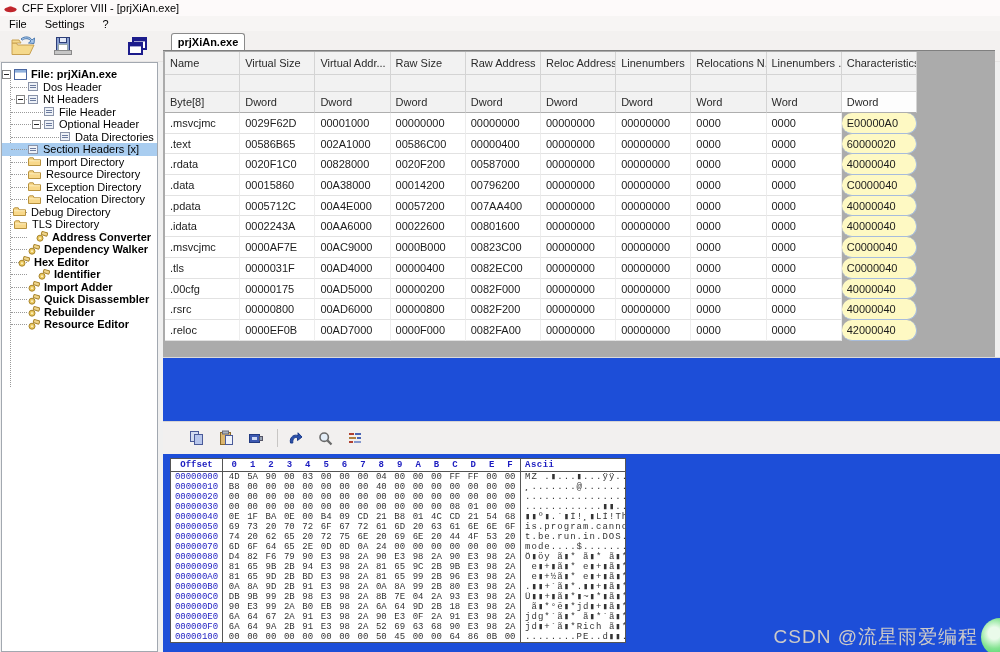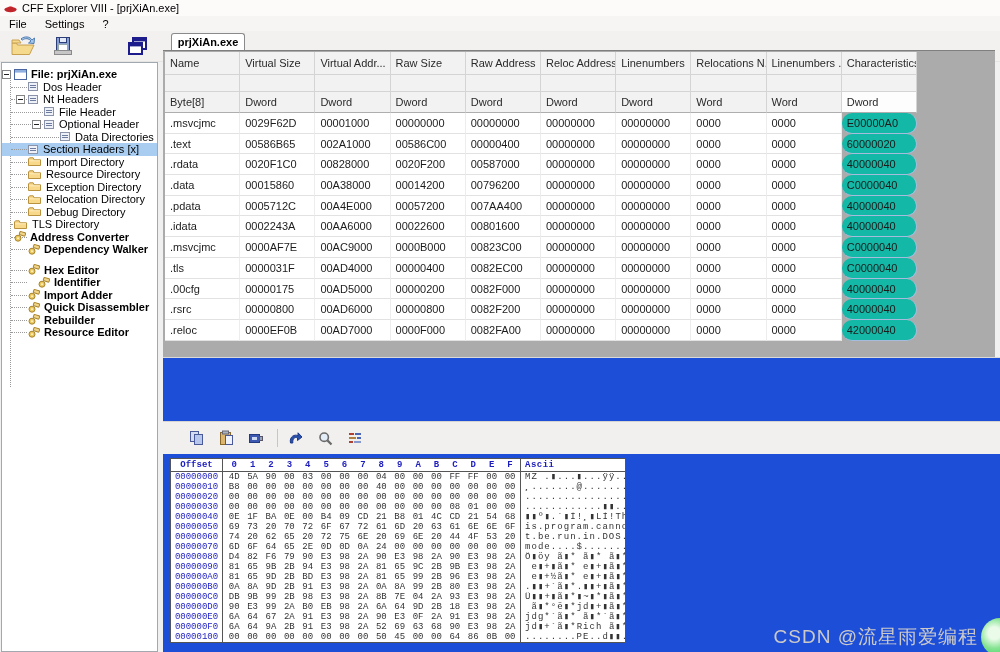--- a/index.html
+++ b/index.html
@@ -47,21 +47,21 @@
   .trow { display:grid; grid-template-columns:repeat(10, 75.2px); }
   .trow > div { padding-left:5px; overflow:hidden; white-space:nowrap; }
   .hrow > div { height:23px; line-height:22px; background:#f2f2f2; color:#2a2a2a;
     border-right:1px solid #d4d4d4; border-bottom:1px solid #d4d4d4; }
   .brow > div { height:17px; background:#f2f2f2; border-right:1px solid #d4d4d4; border-bottom:1px solid #d4d4d4; }
   .yrow > div { height:21px; line-height:20px; background:#f2f2f2; color:#2a2a2a;
     border-right:1px solid #d4d4d4; border-bottom:1px solid #aeaeae; }
   .yrow > div.cl { background:#fdfdfd; }
   .drow > div { height:20.7px; line-height:20px; background:#fff; color:#1c1c1c;
     border-right:1px solid #ededed; border-bottom:1px solid #e2e2e2; }
-  .drow > div.cl { background:#14b8a6; border-right-color:#a7bcdc; border-bottom-color:#a7bcdc;border-radius:10px; }
+  .drow > div.cl { background:#fef9c3; border-right-color:#a7bcdc; border-bottom-color:#a7bcdc;border-radius:10px; }
   
   .bottompanel { position:absolute; left:163px; top:357px; right:0; bottom:0; background:#1d4ed8; border-top:1px solid #dadada; }
   .hextoolbar { position:absolute; left:0; right:0; top:63px; height:33px;
     border-top:1px solid #d7d5d4; background:#f2f0ef; display:flex; align-items:center; padding-left:20px; }
   .hxbtn { width:26px; height:24px; display:inline-flex; align-items:center; justify-content:center; }
   .hxsep { width:1px; height:18px; background:#c8c6c4; margin:0 4px; }
   .hextable { position:absolute; left:7px; top:100px; width:456px; background:#fff;
     border:1px solid #555; font-family:"Liberation Mono", monospace; font-size:9px; color:#333; }
   .hexrow { display:flex; height:10px; line-height:10px; }
   .hexrow.hd { height:13px; line-height:12px; color:#1d1dc0; border-bottom:1px solid #555; font-weight:bold; }
@@ -234,41 +234,41 @@
       <div class="titem" style="padding-left: 26px;">
         <span class="stub" style="left: 9px; width: 16px;"></span>
         <span class="ticon">
           <svg width="14" height="11">
             <path d="M0.5 3 L0.5 9.5 L12.5 9.5 L12.5 3.8 L6.2 3.8 L5.2 1.8 L1.5 1.8 Z" fill="#f8d88a" stroke="#b8923e"></path>
             <path d="M1 4.8 L12 4.8" stroke="#fdeebc"></path>
           </svg>
         </span>
         <span class="tlabel">Relocation Directory</span>
       </div>
-      <div class="titem" style="padding-left: 26px;">
+      <div class="titem" style="padding-left: 11px;">
         <span class="stub" style="left: 9px; width: 16px;"></span>
         <span class="ticon">
           <svg width="14" height="11">
             <path d="M0.5 3 L0.5 9.5 L12.5 9.5 L12.5 3.8 L6.2 3.8 L5.2 1.8 L1.5 1.8 Z" fill="#f8d88a" stroke="#b8923e"></path>
             <path d="M1 4.8 L12 4.8" stroke="#fdeebc"></path>
           </svg>
         </span>
         <span class="tlabel">Debug Directory</span>
       </div>
       <div class="titem" style="padding-left: 12px;">
         <span class="stub" style="left: 9px; width: 16px;"></span>
         <span class="ticon">
           <svg width="14" height="11">
             <path d="M0.5 3 L0.5 9.5 L12.5 9.5 L12.5 3.8 L6.2 3.8 L5.2 1.8 L1.5 1.8 Z" fill="#f8d88a" stroke="#b8923e"></path>
             <path d="M1 4.8 L12 4.8" stroke="#fdeebc"></path>
           </svg>
         </span>
         <span class="tlabel">TLS Directory</span>
       </div>
-      <div class="titem b" style="padding-left: 12px;">
+      <div class="titem b" style="padding-left: 34px;">
         <span class="stub" style="left: 9px; width: 16px;"></span>
         <span class="ticon">
           <svg width="12" height="11">
             <circle cx="4" cy="7.2" r="3" fill="#eac85e" stroke="#a8842c"></circle>
             <circle cx="4" cy="7.2" r="1" fill="#fdf2c8"></circle>
             <rect x="5.4" y="1" width="6" height="3.4" rx="1" fill="#f0d58a" stroke="#a8842c" transform="rotate(18 8 3)"></rect>
           </svg>
         </span>
         <span class="tlabel">Address Converter</span>
       </div>
@@ -276,21 +276,21 @@
         <span class="stub" style="left: 9px; width: 16px;"></span>
         <span class="ticon">
           <svg width="12" height="11">
             <circle cx="4" cy="7.2" r="3" fill="#eac85e" stroke="#a8842c"></circle>
             <circle cx="4" cy="7.2" r="1" fill="#fdf2c8"></circle>
             <rect x="5.4" y="1" width="6" height="3.4" rx="1" fill="#f0d58a" stroke="#a8842c" transform="rotate(18 8 3)"></rect>
           </svg>
         </span>
         <span class="tlabel">Dependency Walker</span>
       </div>
-      <div class="titem b" style="padding-left: 26px; margin-top: 8px;">
+      <div class="titem b" style="padding-left: 16px;">
         <span class="stub" style="left: 9px; width: 16px;"></span>
         <span class="ticon">
           <svg width="12" height="11">
             <circle cx="4" cy="7.2" r="3" fill="#eac85e" stroke="#a8842c"></circle>
             <circle cx="4" cy="7.2" r="1" fill="#fdf2c8"></circle>
             <rect x="5.4" y="1" width="6" height="3.4" rx="1" fill="#f0d58a" stroke="#a8842c" transform="rotate(18 8 3)"></rect>
           </svg>
         </span>
         <span class="tlabel">Hex Editor</span>
       </div>

